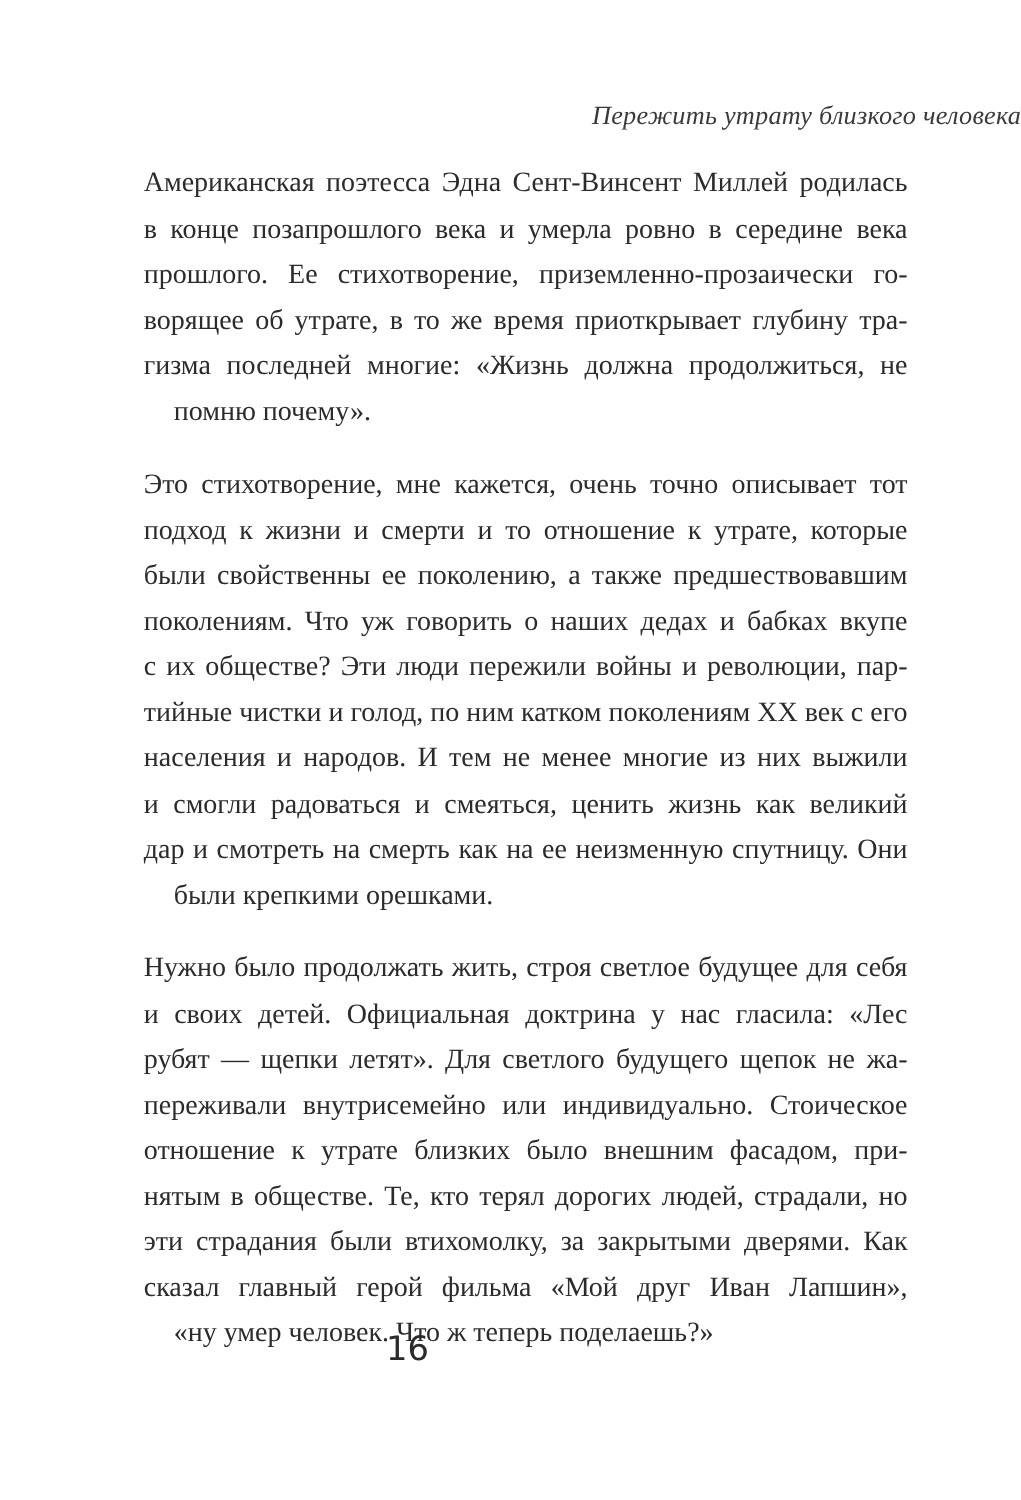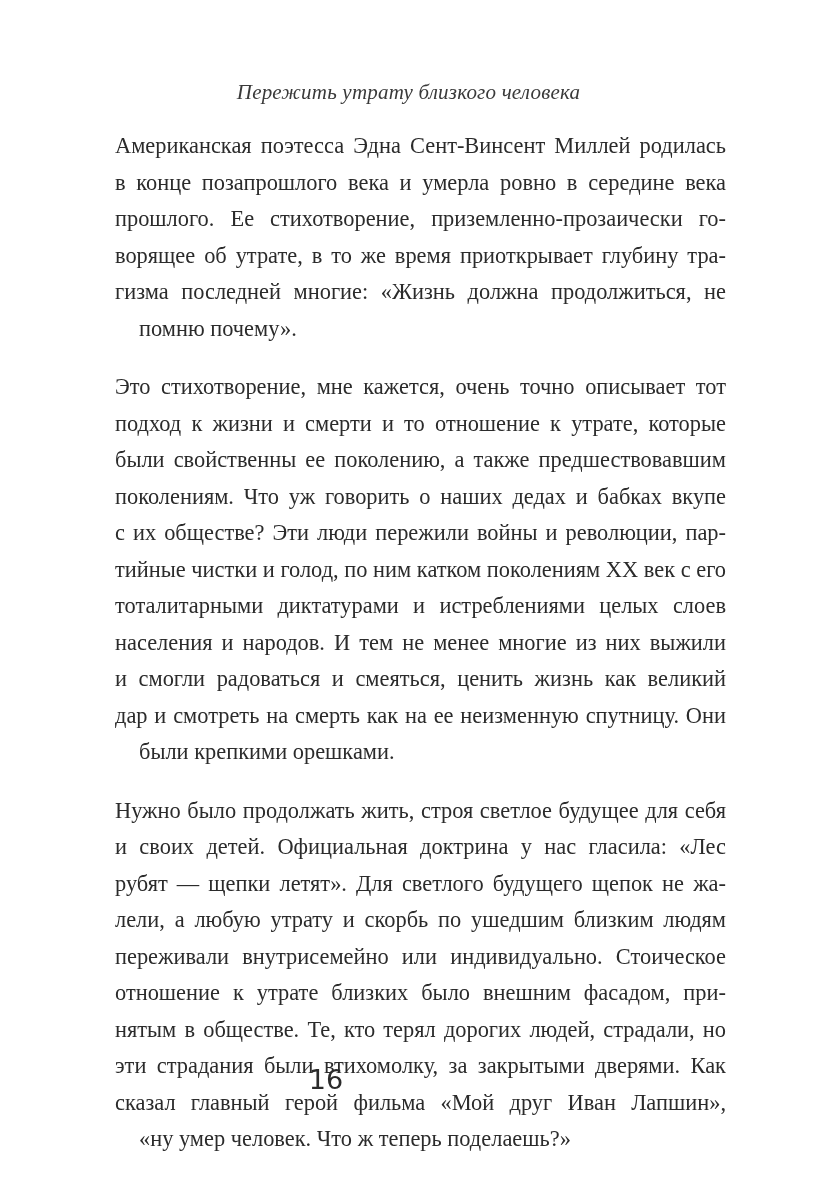--- a/index.html
+++ b/index.html
@@ -13,21 +13,21 @@
       position: relative;
       overflow: hidden;
       color: #2b2b2b;
       font-family: "Liberation Serif", "DejaVu Serif", serif;
     }
     .running-header {
       position: absolute;
       top: 80px;
       left: 0;
       width: 817px;
-      text-align: center;
+      text-align: right;
       font-style: italic;
       font-size: 21px;
       color: #3a3a3a;
       letter-spacing: 0.2px;
     }
     .body-text {
       position: absolute;
       left: 115px;
       top: 128px;
       width: 611px;
@@ -73,31 +73,29 @@
     <span class="line">гизма последней многие: «Жизнь должна продолжиться, не</span>
     <span class="line last">помню почему».</span>
   </p>
   <p class="paragraph">
     <span class="line">Это стихотворение, мне кажется, очень точно описывает тот</span>
     <span class="line">подход к жизни и смерти и то отношение к утрате, которые</span>
     <span class="line">были свойственны ее поколению, а также предшествовавшим</span>
     <span class="line">поколениям. Что уж говорить о наших дедах и бабках вкупе</span>
     <span class="line">с их обществе? Эти люди пережили войны и революции, пар-</span>
     <span class="line">тийные чистки и голод, по ним катком поколениям XX век с его</span>
-    <span class="line">тоталитарными диктатурами и истреблениями целых слоев</span>
     <span class="line">населения и народов. И тем не менее многие из них выжили</span>
     <span class="line">и смогли радоваться и смеяться, ценить жизнь как великий</span>
     <span class="line">дар и смотреть на смерть как на ее неизменную спутницу. Они</span>
     <span class="line last">были крепкими орешками.</span>
   </p>
   <p class="paragraph">
     <span class="line">Нужно было продолжать жить, строя светлое будущее для себя</span>
     <span class="line">и своих детей. Официальная доктрина у нас гласила: «Лес</span>
     <span class="line">рубят — щепки летят». Для светлого будущего щепок не жа-</span>
-    <span class="line">лели, а любую утрату и скорбь по ушедшим близким людям</span>
     <span class="line">переживали внутрисемейно или индивидуально. Стоическое</span>
     <span class="line">отношение к утрате близких было внешним фасадом, при-</span>
     <span class="line">нятым в обществе. Те, кто терял дорогих людей, страдали, но</span>
     <span class="line">эти страдания были втихомолку, за закрытыми дверями. Как</span>
     <span class="line">сказал главный герой фильма «Мой друг Иван Лапшин»,</span>
     <span class="line last">«ну умер человек. Что ж теперь поделаешь?»</span>
   </p>
 </div>
 
 <div class="page-number">16</div>

